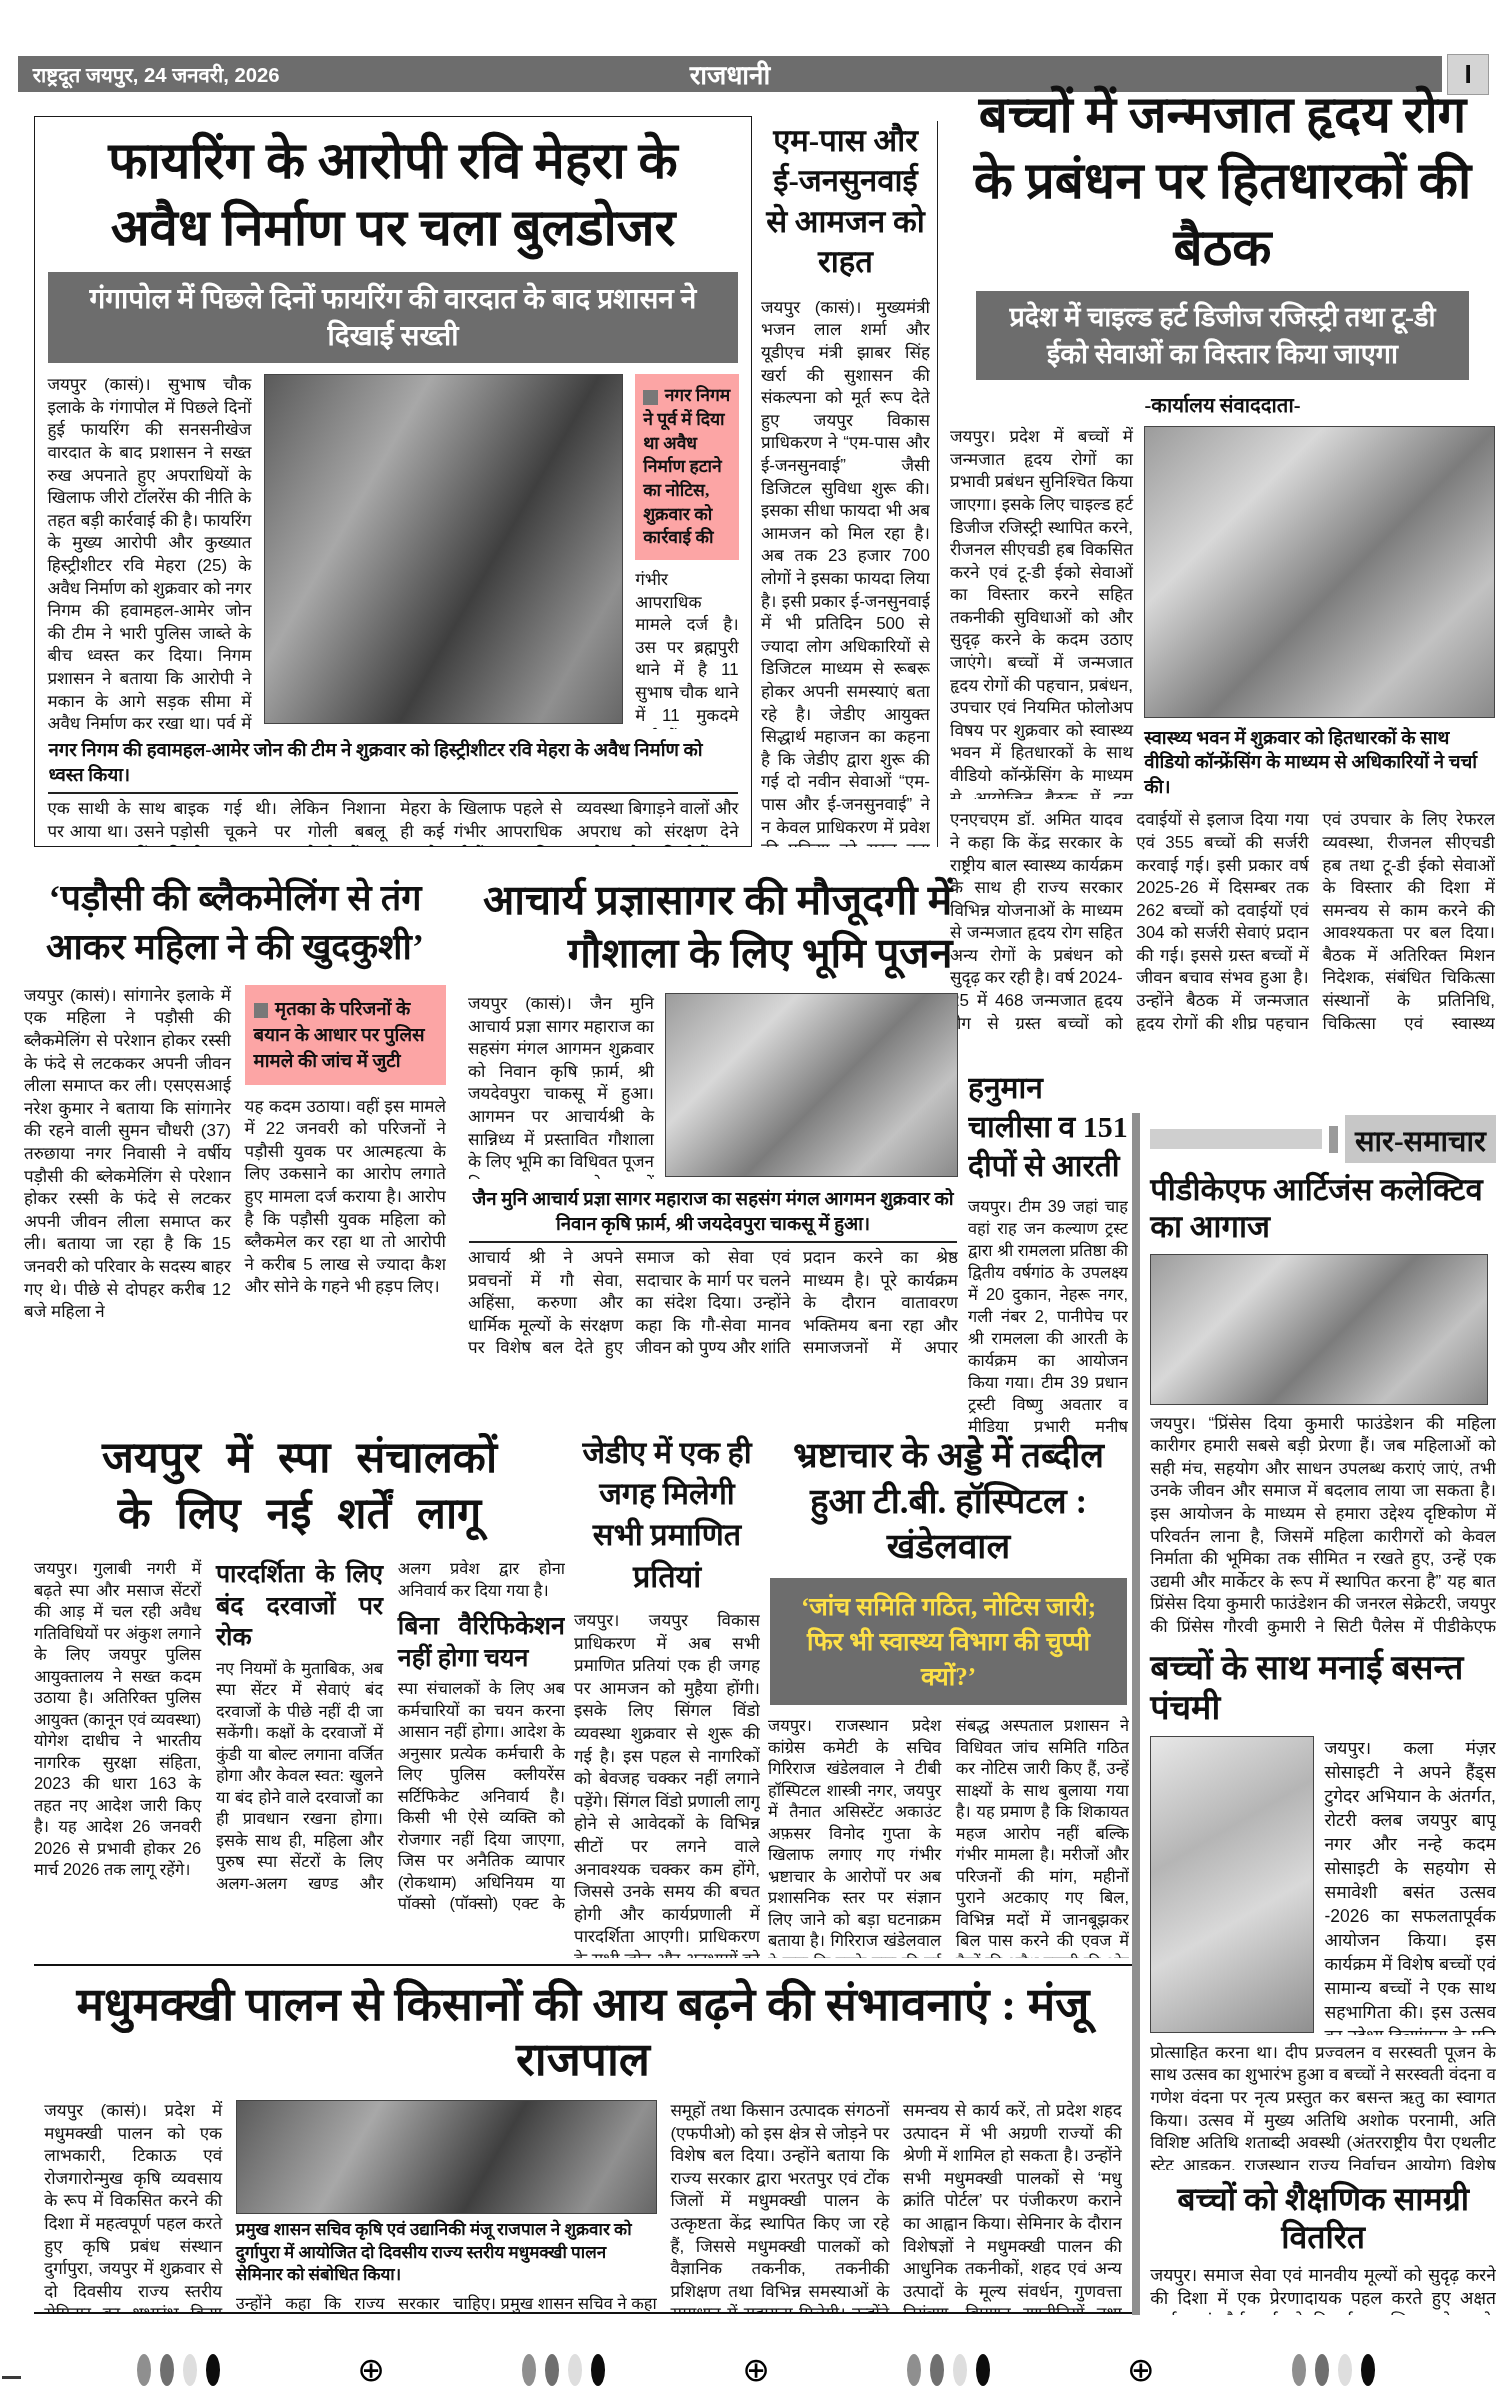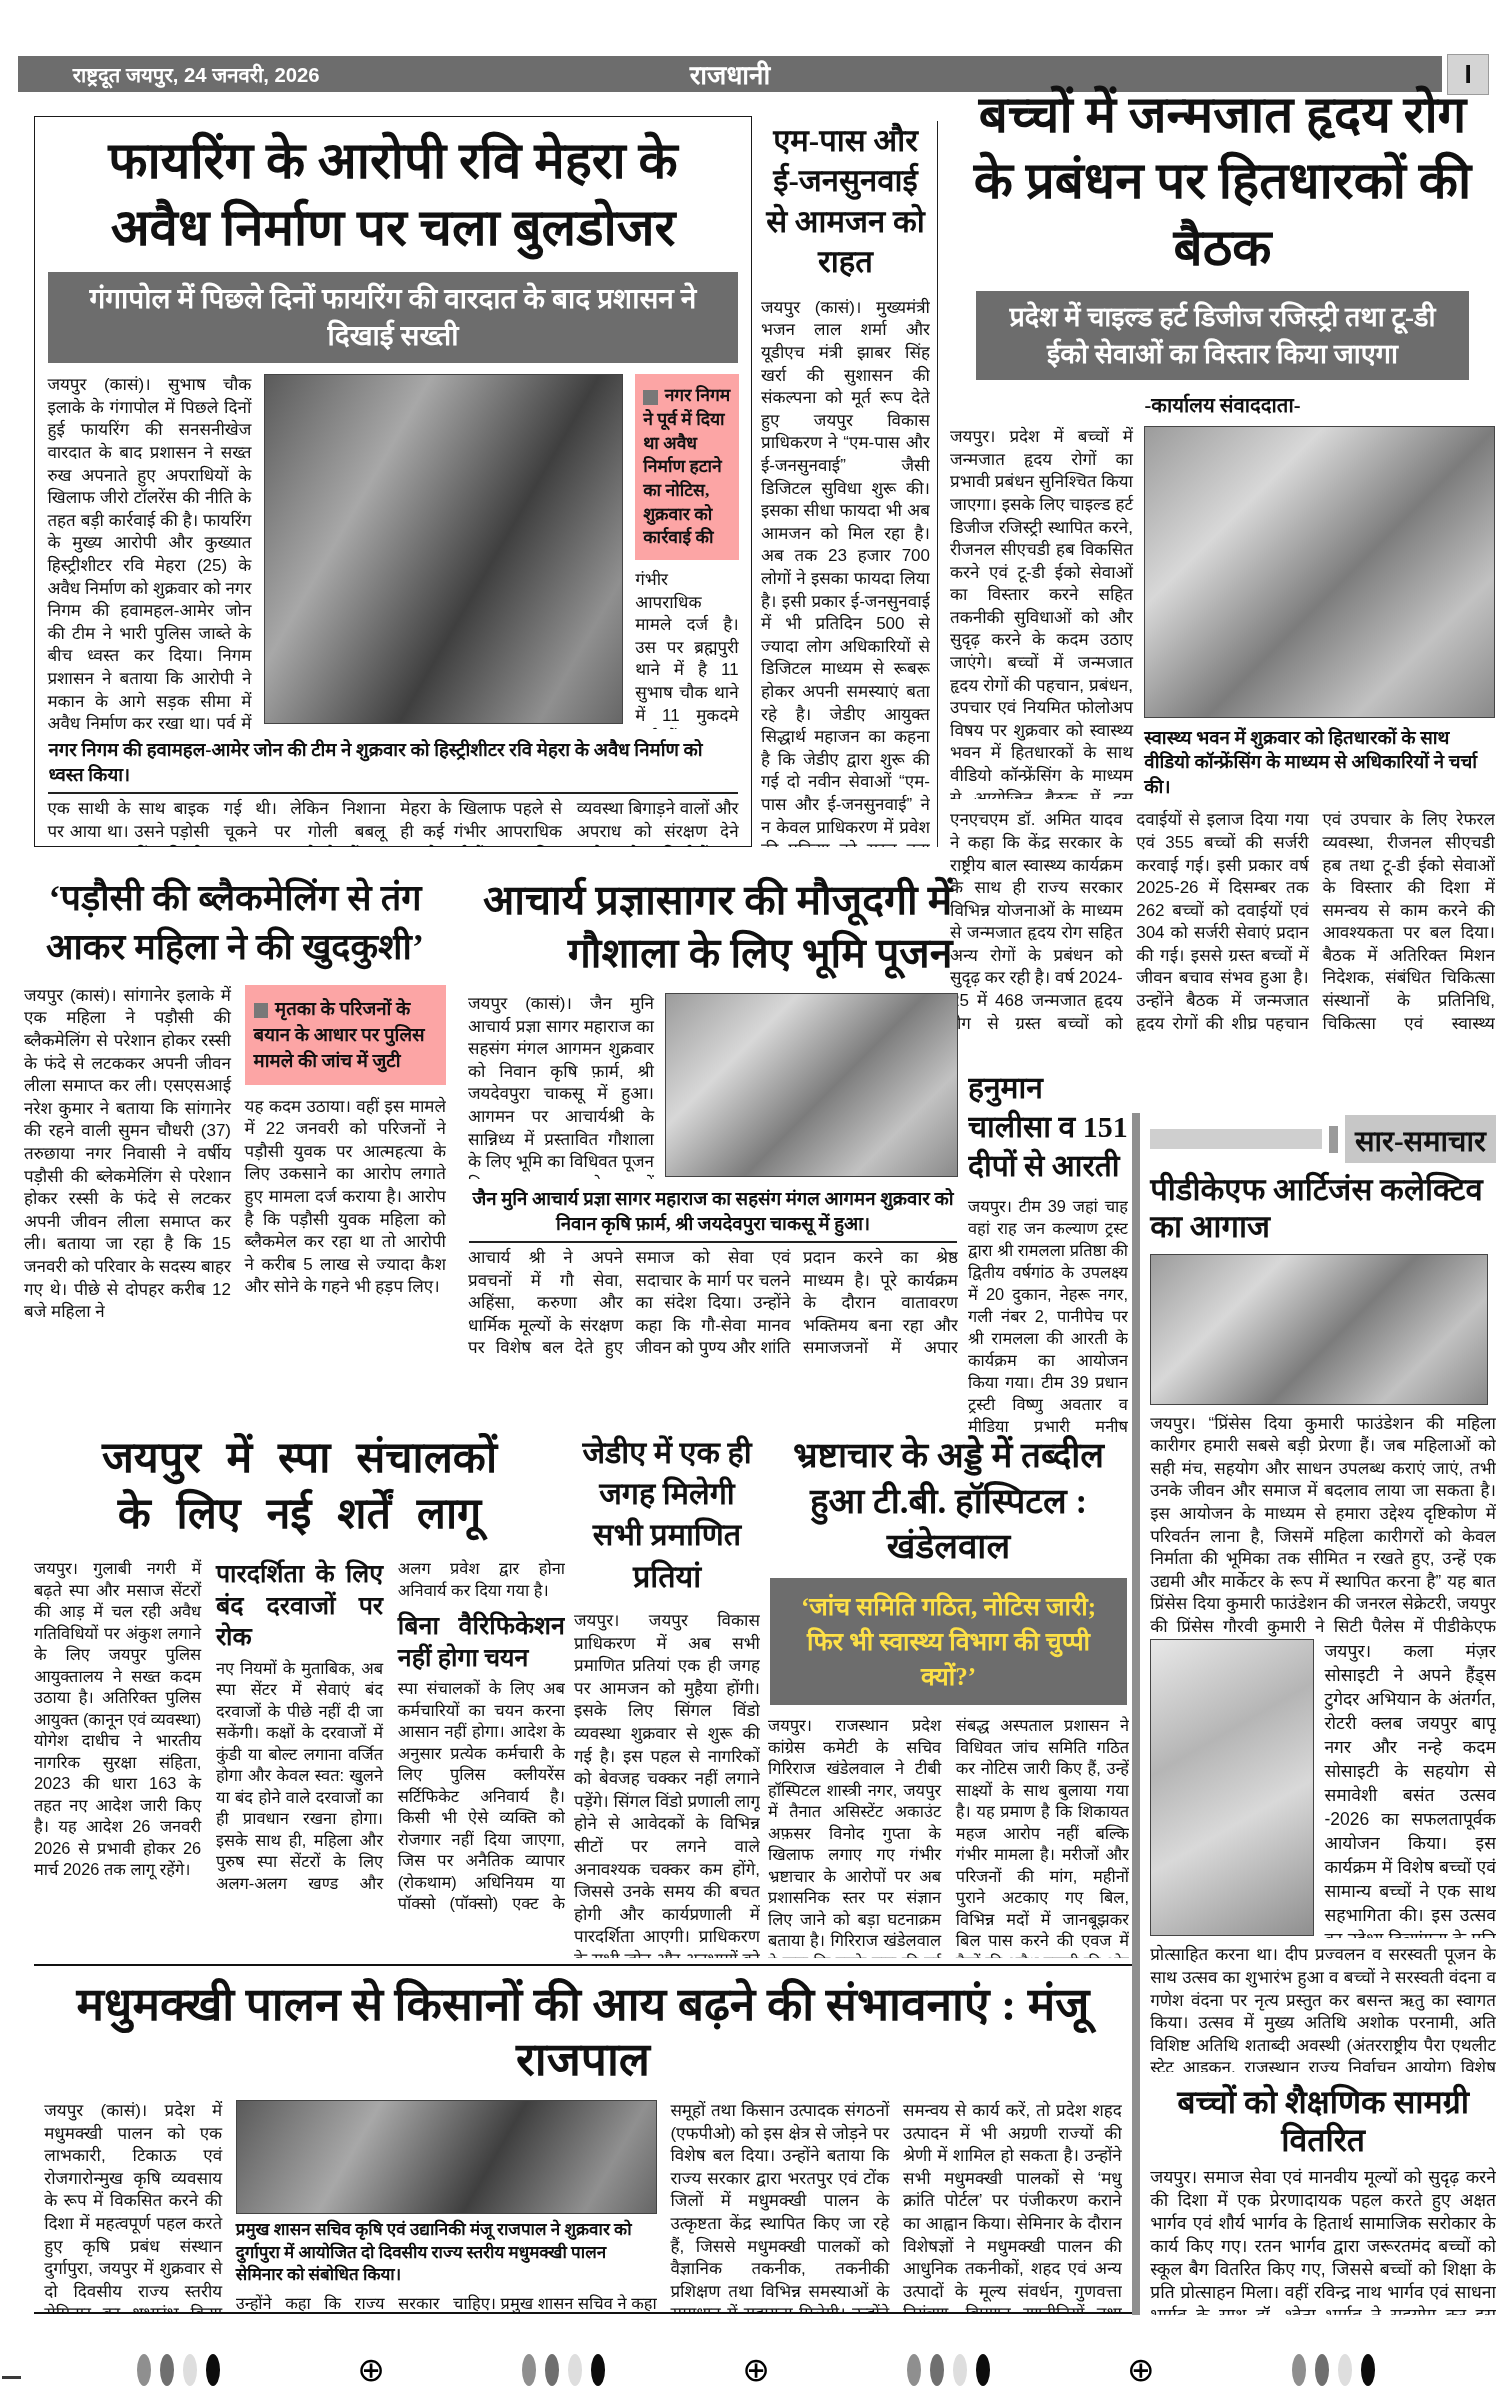--- a/index.html
+++ b/index.html
@@ -5,21 +5,21 @@
   html,body{margin:0;padding:0;background:#f2f2f2;}
   .page{position:relative;width:1512px;height:2401px;background:#fff;overflow:hidden;
         font-family:"Liberation Sans",sans-serif;color:#111;}
   .serif{font-family:"Liberation Serif",serif;}
   .body-text{font-size:17px;line-height:22.6px;text-align:justify;word-break:break-word;}
   .caption{font-family:"Liberation Serif",serif;font-weight:bold;font-size:18.6px;line-height:1.32;}
 
   
   .masthead{position:absolute;left:18px;top:56px;width:1424px;height:36px;background:#6d6d6d;color:#fff;
             display:flex;align-items:center;padding:0 14.7px;box-sizing:border-box;}
-  .mast-left{font-size:20.3px;font-weight:bold;z-index:2;margin-left:40px;}
+  .mast-left{font-size:20.3px;font-weight:bold;z-index:2;}
   .mast-center{position:absolute;left:0;right:0;text-align:center;font-size:26px;font-weight:bold;}
   .pagenum{position:absolute;left:1447px;top:54px;width:42px;height:41px;background:#d4d4d4;border:1.1px solid #9b9b9b;
            box-sizing:border-box;display:flex;align-items:center;justify-content:center;font-size:26px;font-weight:bold;}
 
   
   .photo{background:linear-gradient(135deg,#9b9b9b 0%,#d8d8d8 28%,#7c7c7c 55%,#c2c2c2 78%,#8a8a8a 100%);
          border:1.1px solid #444;box-sizing:border-box;}
   .photo.dark{background:linear-gradient(120deg,#5a5a5a 0%,#a8a8a8 30%,#3f3f3f 60%,#909090 85%,#666 100%);}
   .photo.light{background:linear-gradient(150deg,#e8e8e8 0%,#b5b5b5 35%,#d9d9d9 60%,#8f8f8f 100%);}
 
@@ -212,20 +212,21 @@
 
   <aside class="rail">
     <div class="saarhead">
       <div class="saarbar"></div>
       <div class="saarbar2"></div>
       <div class="saarbox serif">सार-समाचार</div>
     </div>
     <div class="pdkf-h serif">पीडीकेएफ आर्टिजंस कलेक्टिव का आगाज</div>
     <div class="photo pdkf-ph"></div>
     <div class="pdkf-body body-text">जयपुर। “प्रिंसेस दिया कुमारी फाउंडेशन की महिला कारीगर हमारी सबसे बड़ी प्रेरणा हैं। जब महिलाओं को सही मंच, सहयोग और साधन उपलब्ध कराएं जाएं, तभी उनके जीवन और समाज में बदलाव लाया जा सकता है। इस आयोजन के माध्यम से हमारा उद्देश्य दृष्टिकोण में परिवर्तन लाना है, जिसमें महिला कारीगरों को केवल निर्माता की भूमिका तक सीमित न रखते हुए, उन्हें एक उद्यमी और मार्केटर के रूप में स्थापित करना है” यह बात प्रिंसेस दिया कुमारी फाउंडेशन की जनरल सेक्रेटरी, जयपुर की प्रिंसेस गौरवी कुमारी ने सिटी पैलेस में पीडीकेएफ आर्टिजंस कलेक्टिव के दूसरे संस्करण के उद्घाटन सत्र में संबोधन के दौरान कही। यह आयोजन 25 जनवरी 2026 तक जयपुर के प्रतिष्ठित सिटी पैलेस में आयोजित होगा। उन्होंने कहा कि तीन दिनों तक चलने वाले इस कलेक्टिव में देश के 20 से अधिक राज्यों से 70 से अधिक महिला कारीगर भाग ले रही हैं, जिनकी शिल्प विधाओं का प्रदर्शन किया जा रहा है। आगंतुक लाइव कार्यशालाओं, सांस्कृतिक प्रस्तुतियों और नाइट बाज़ार के ज़रिए की शिल्प परंपराओं का करीब से अनुभव कर सकेंगे।</div>
+    <div class="basant-h serif">बच्चों के साथ मनाई बसन्त पंचमी</div>
     <div class="basantrow">
       <div class="photo light basant-ph"></div>
       <div class="basant-col">जयपुर। कला मंज़र सोसाइटी ने अपने हैंड्स टुगेदर अभियान के अंतर्गत, रोटरी क्लब जयपुर बापू नगर और नन्हे कदम सोसाइटी के सहयोग से समावेशी बसंत उत्सव -2026 का सफलतापूर्वक आयोजन किया। इस कार्यक्रम में विशेष बच्चों एवं सामान्य बच्चों ने एक साथ सहभागिता की। इस उत्सव का उद्देश्य दिव्यांगता के प्रति समावेशी दृष्टिकोण को बढ़ावा देना तथा समाज में स्वीकृति की भावना को</div>
     </div>
     <div class="basant-cont body-text">प्रोत्साहित करना था। दीप प्रज्वलन व सरस्वती पूजन के साथ उत्सव का शुभारंभ हुआ व बच्चों ने सरस्वती वंदना व गणेश वंदना पर नृत्य प्रस्तुत कर बसन्त ऋतु का स्वागत किया। उत्सव में मुख्य अतिथि अशोक परनामी, अति विशिष्ट अतिथि शताब्दी अवस्थी (अंतरराष्ट्रीय पैरा एथलीट स्टेट आइकन, राजस्थान राज्य निर्वाचन आयोग) विशेष अतिथि अजय गर्ग (वरिष्ठ मिनिएचर कलाकार) एवं प्रतिमा पटनायक (वरिष्ठ चित्रकार, नृत्यांगना) ने शामिल होकर उत्सव की शोभा बढ़ाई। रोटरी क्लब जयपुर बापू नगर की अध्यक्ष मीता माथुर और कला मंज़र संस्था की संस्थापिका मीनाक्षी माथुर ने बताया कि उत्सव में कुल 14 संस्थाओं, विद्यालयों व यूनिवर्सिटी ने भाग लिया।</div>
     <div class="school-h serif">बच्चों को शैक्षणिक सामग्री वितरित</div>
     <div class="school-body">जयपुर। समाज सेवा एवं मानवीय मूल्यों को सुदृढ़ करने की दिशा में एक प्रेरणादायक पहल करते हुए अक्षत भार्गव एवं शौर्य भार्गव के हितार्थ सामाजिक सरोकार के कार्य किए गए। रतन भार्गव द्वारा जरूरतमंद बच्चों को स्कूल बैग वितरित किए गए, जिससे बच्चों को शिक्षा के प्रति प्रोत्साहन मिला। वहीं रविन्द्र नाथ भार्गव एवं साधना भार्गव के साथ डॉ. श्वेता भार्गव ने सहयोग कर इस मानवीय पहल को सार्थक बनाया।</div>
   </aside>
 
   <section class="a10">

